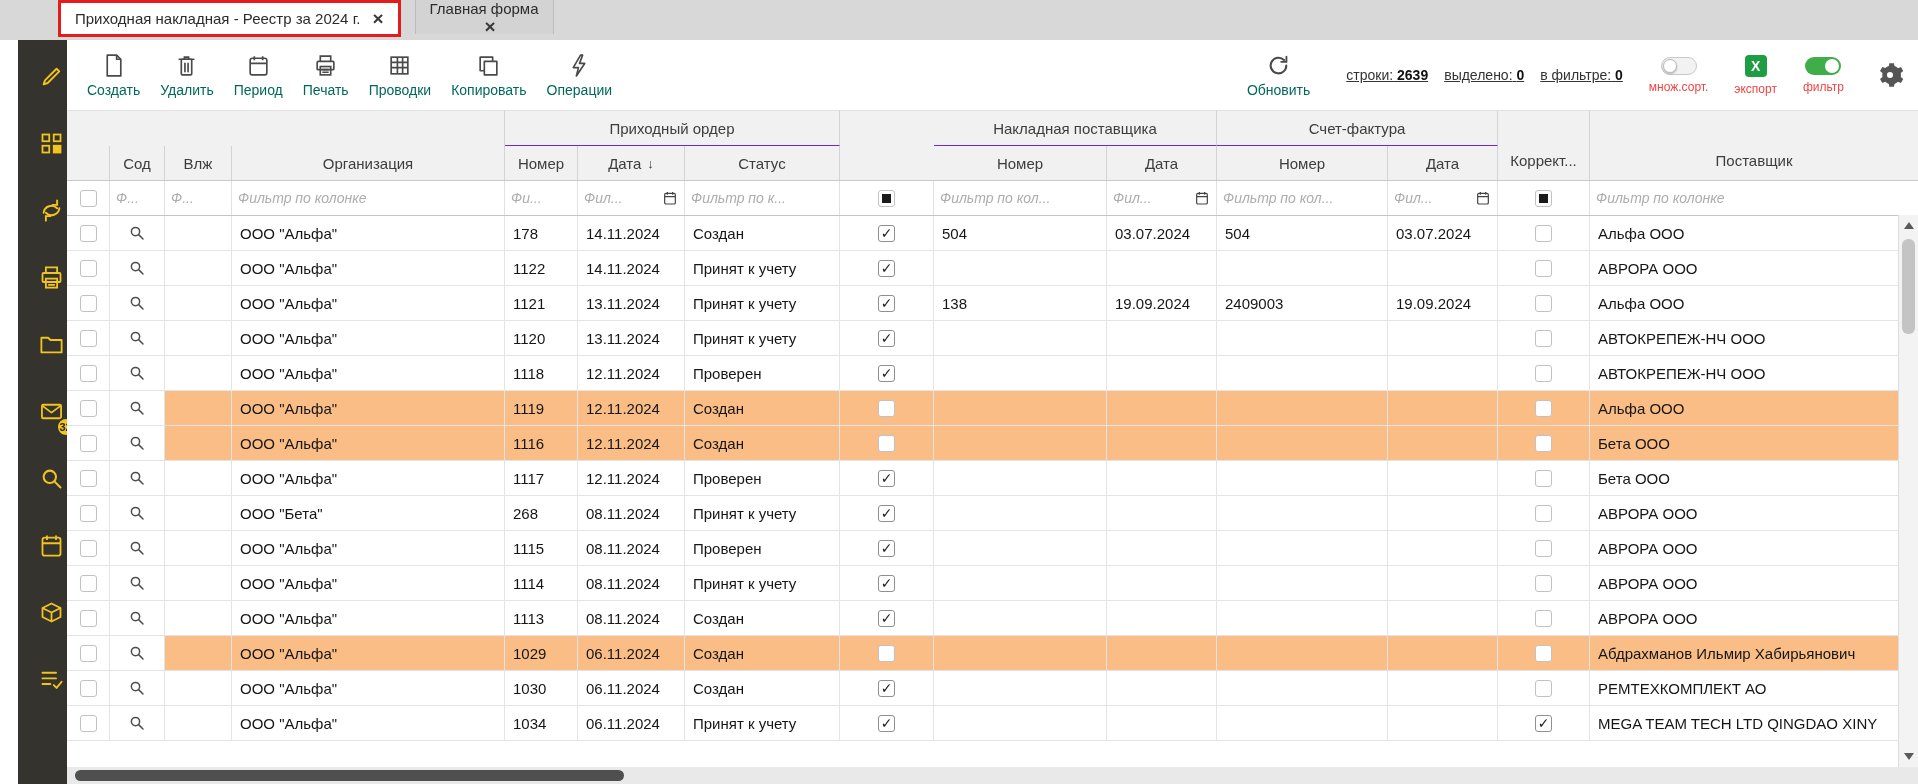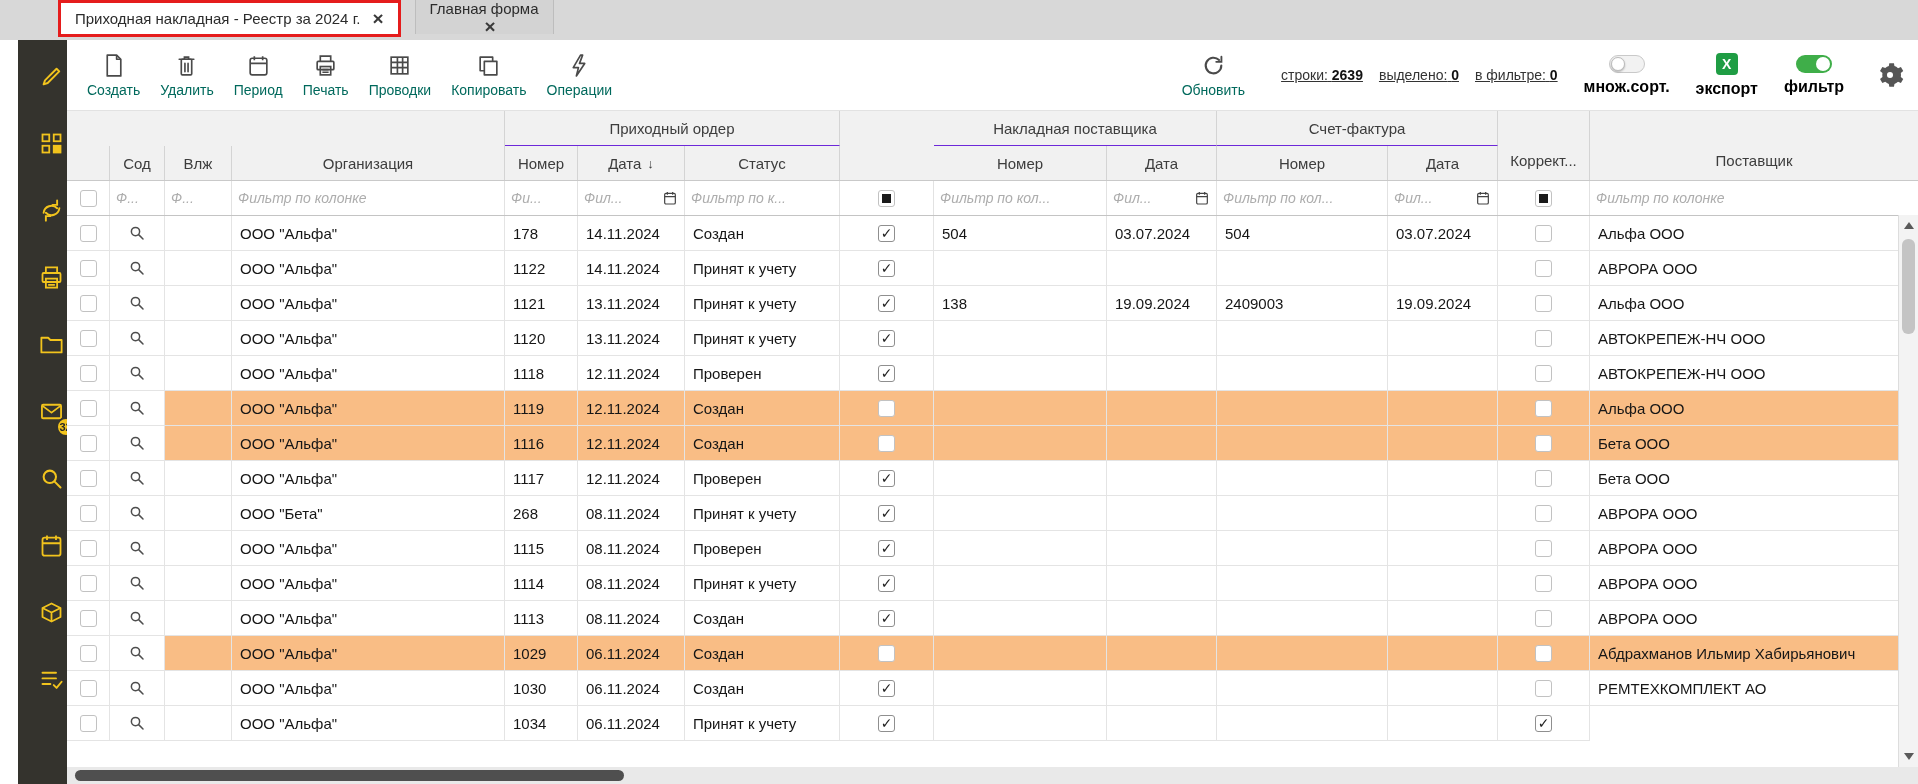--- a/index.html
+++ b/index.html
@@ -34,21 +34,21 @@
     border-bottom:1px solid #e2e2e2; }
   .tbtn { display:flex; flex-direction:column; align-items:center; justify-content:center;
     gap:4px; background:none; border:none; padding:4px 10px; cursor:default; }
   .tbtn .ticon { color:#4a4a4a; height:26px; display:flex; align-items:center; }
   .tbtn .ticon svg { width:25px; height:25px; }
   .tbtn .tlabel { font-size:14px; color:#00695c; }
   .tb-right { margin-left:auto; display:flex; align-items:center; gap:26px; }
   .stats { display:flex; align-items:center; gap:16px; font-size:14px; color:#333; white-space:nowrap;text-decoration:underline; }
   .stats b { font-weight:bold; color:#111; }
   .tctrl { display:flex; flex-direction:column; align-items:center; gap:5px; }
-  .tctrl .clabel { font-size:16px; color:#000000;font-weight:bold; }
+  .tctrl .clabel { font-size:12px; color:#ef4444; }
   .toggle { width:36px; height:18px; border-radius:9px; position:relative; display:inline-block; }
   .toggle.off { background:#f2f2f2; border:1px solid #c9c9c9; }
   .toggle.off .knob { position:absolute; left:1px; top:1px; width:14px; height:14px; border-radius:50%;
     background:#fff; border:1px solid #bbb; box-shadow:0 1px 2px rgba(0,0,0,.25); }
   .toggle.on { background:#3fae49; }
   .toggle.on .knob { position:absolute; right:2px; top:2px; width:14px; height:14px; border-radius:50%; background:#fff; }
   .xicon { width:22px; height:22px; border-radius:4px; background:#1f9d44; color:#fff;
     font-weight:bold; font-size:14px; display:flex; align-items:center; justify-content:center; }
   .gear { color:#555; display:flex; align-items:center; margin-left:6px; }
   .gear svg { width:28px; height:28px; }
@@ -827,20 +827,21 @@
     <div class="td c-provod">
             <span class="cb checked"></span>
           </div>
     <div class="td t c-num2"></div>
     <div class="td t c-date2"></div>
     <div class="td t c-num3"></div>
     <div class="td t c-date3"></div>
     <div class="td c-correct">
             <span class="cb checked"></span>
           </div>
+    <div class="td t c-supplier">MEGA TEAM TECH LTD QINGDAO XINY</div>
   </div>
       </div>
 
     <div class="vscroll">
       <div class="varrow up"></div>
       <div class="vthumb"></div>
       <div class="varrow down"></div>
     </div>
     <div class="hscroll">
       <div class="hthumb"></div>

